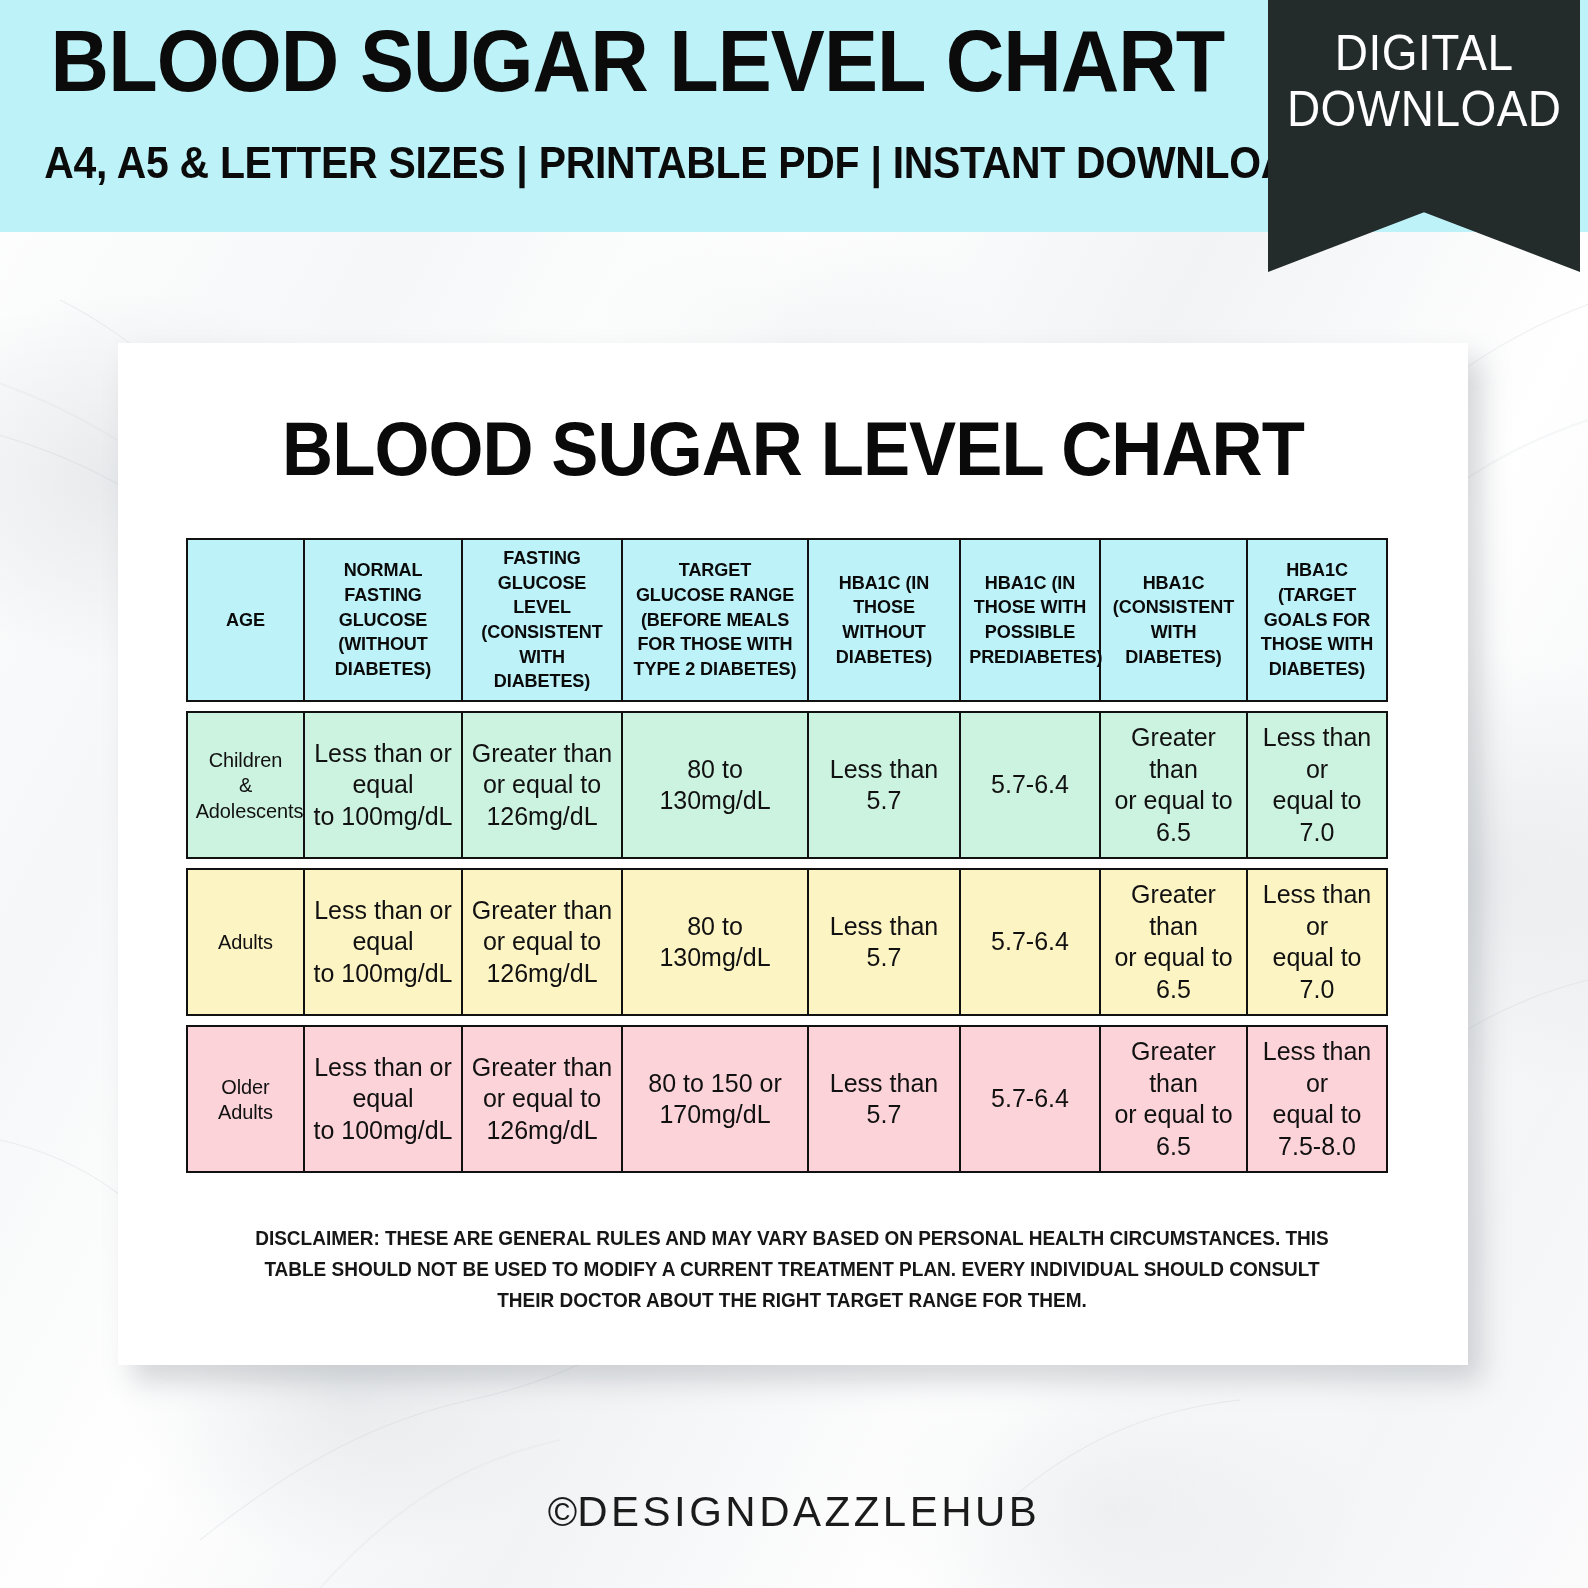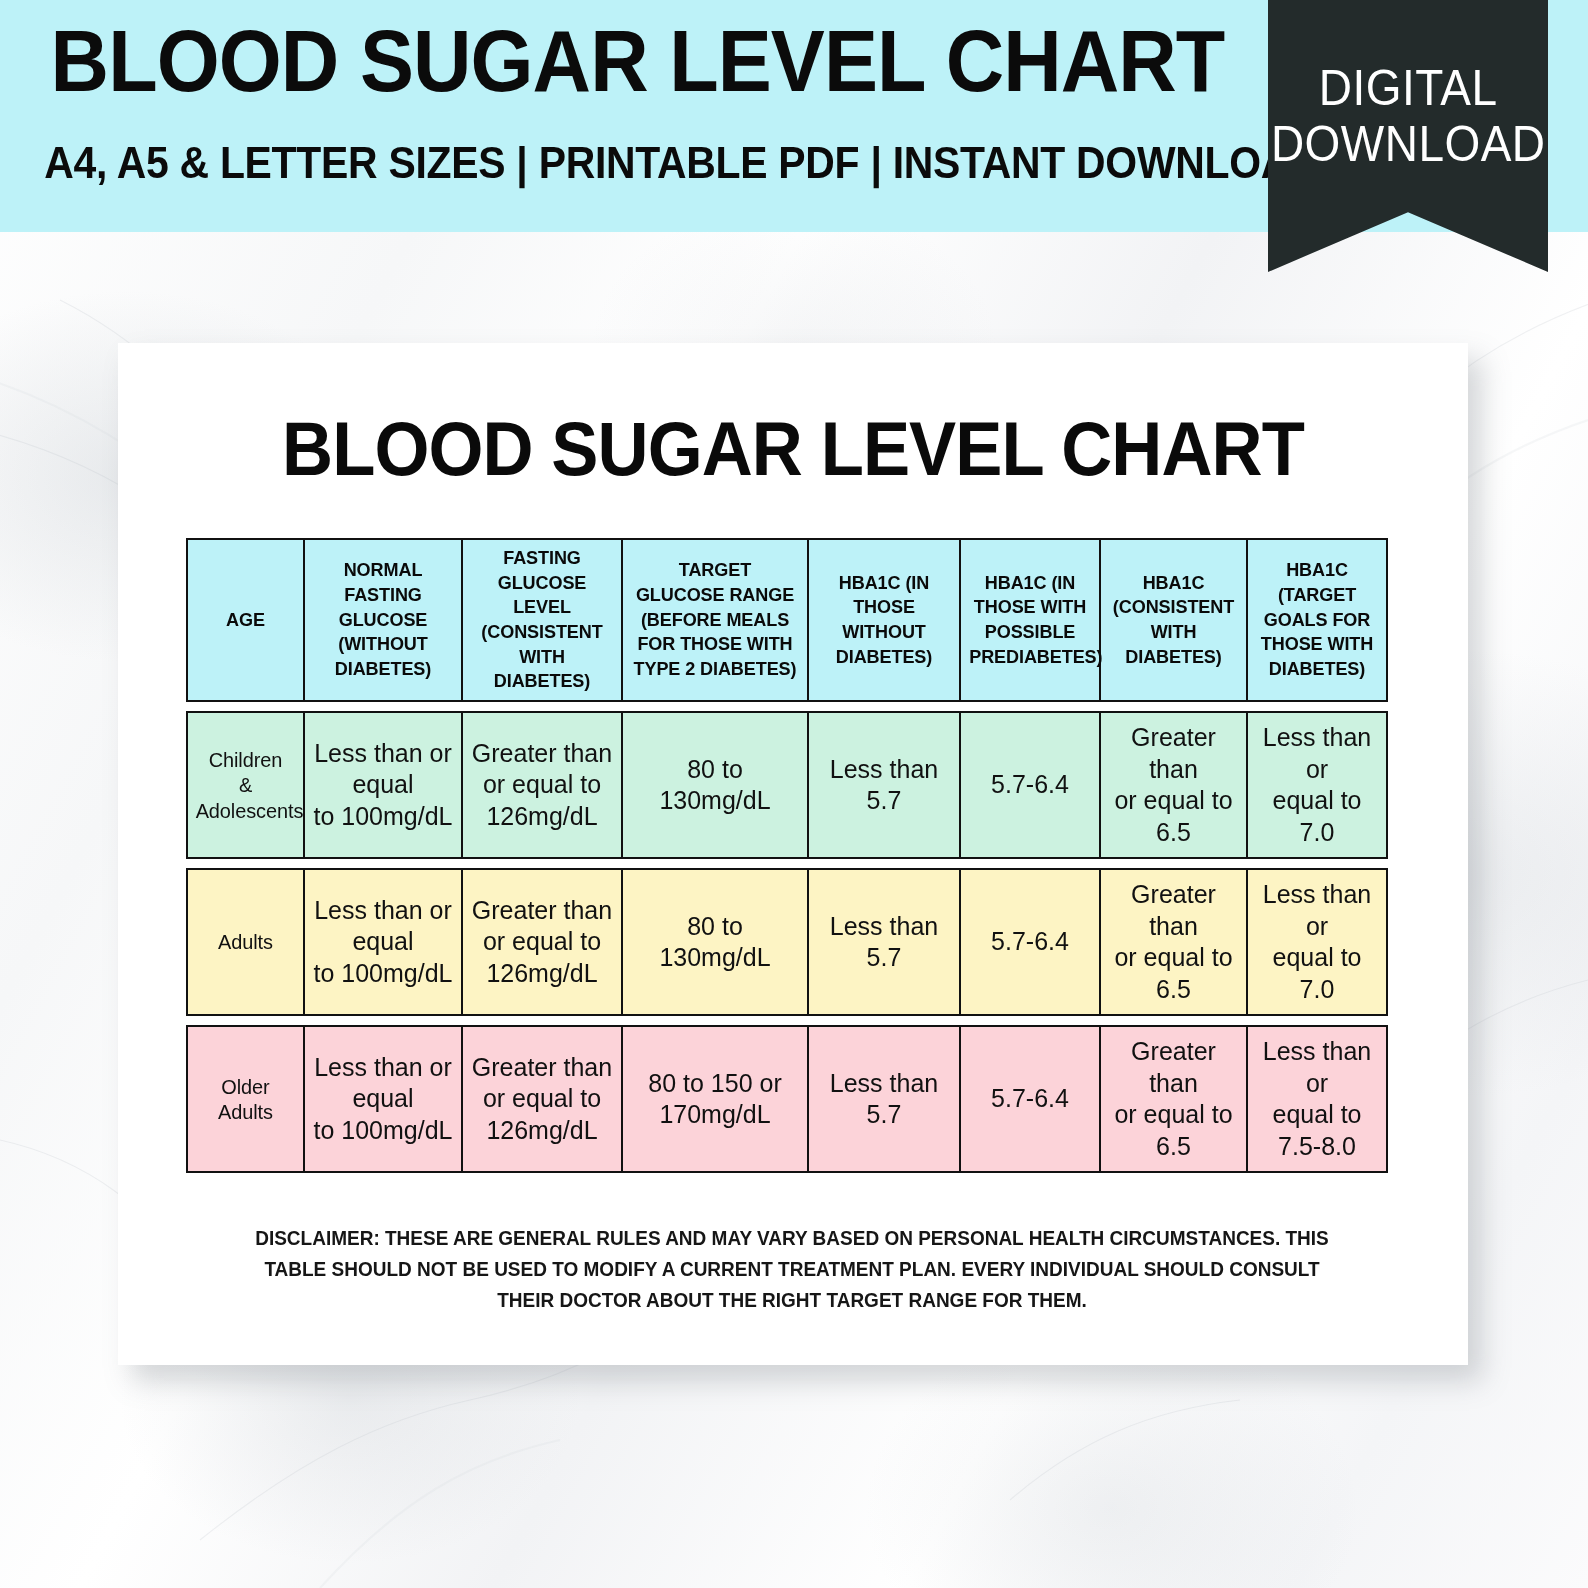--- a/index.html
+++ b/index.html
@@ -66,29 +66,29 @@
     color: #0b0b0b;
     transform: scaleX(.93);
     transform-origin: center top;
     white-space: nowrap;
   }
 
   
   #ribbon {
     position: absolute;
     left: 1268px; top: 0;
-    width: 280px; height: 272px;
+    width: 312px; height: 272px;
     background: #232b2b;
     clip-path: polygon(0 0, 100% 0, 100% 100%, 50% 78%, 0 100%);
     z-index: 5;
     display: flex;
     flex-direction: column;
     align-items: center;
     justify-content: flex-start;
-    padding-top: 60px;
+    padding-top: 25px;
     box-sizing: border-box;
   }
   .ribbon-line {
     font-family: "Liberation Sans Narrow", "Liberation Sans", sans-serif;
     font-weight: 400;
     font-size: 50px;
     line-height: 1.12;
     color: #ffffff;
     letter-spacing: .5px;
     transform: scaleX(.92);
@@ -328,13 +328,16 @@
             <td>Greater than<br>or equal to 6.5</td>
             <td>Less than or<br>equal to 7.5-8.0</td>
           </tr>
         </tbody>
       </table>
     </div>
 
     <div id="disclaimer">DISCLAIMER: THESE ARE GENERAL RULES AND MAY VARY BASED ON PERSONAL HEALTH CIRCUMSTANCES. THIS TABLE SHOULD NOT BE USED TO MODIFY A CURRENT TREATMENT PLAN. EVERY INDIVIDUAL SHOULD CONSULT THEIR DOCTOR ABOUT THE RIGHT TARGET RANGE FOR THEM.</div>
   </div>
 
+  <div id="footer">
+    <span class="cmark">©</span><span>DESIGNDAZZLEHUB</span>
+  </div>
 </div>
 
 </body></html>

